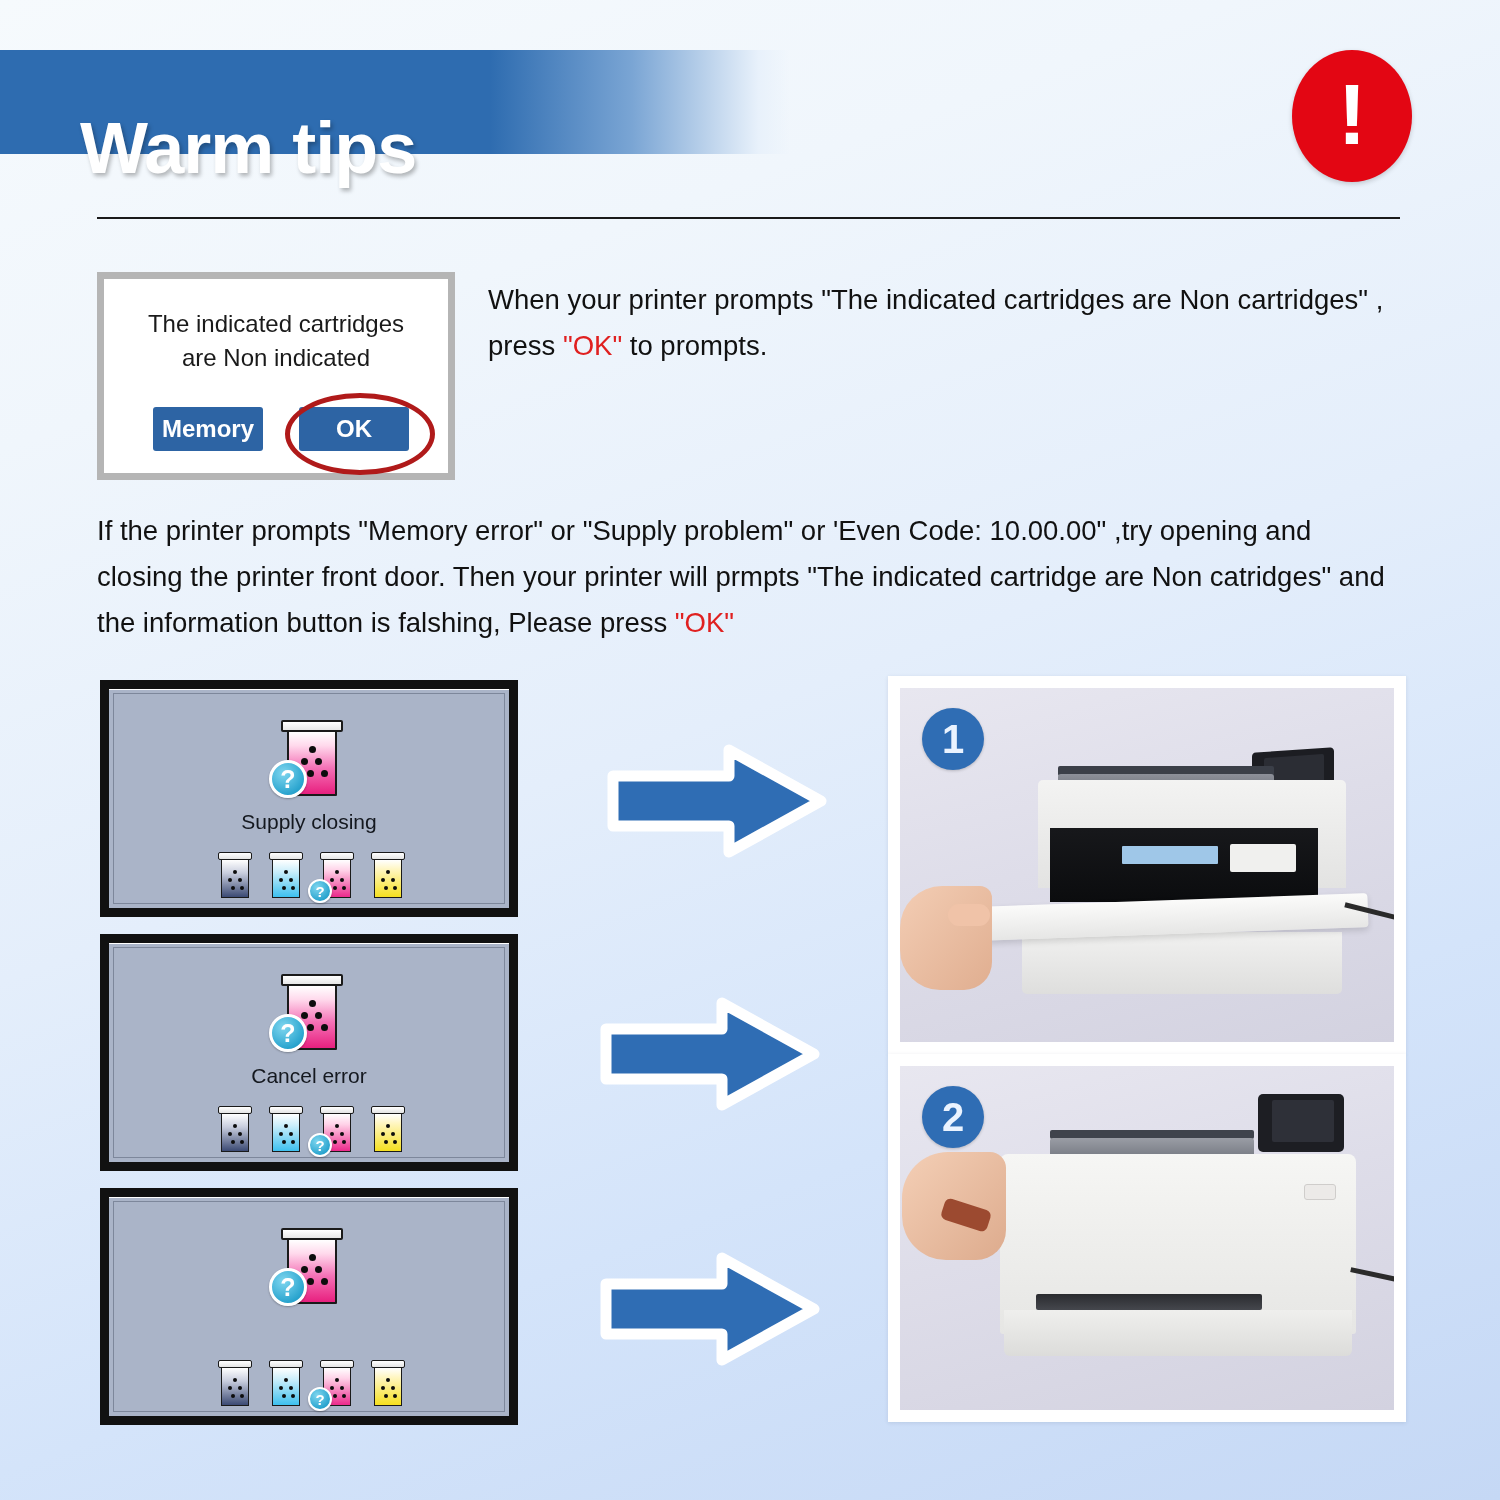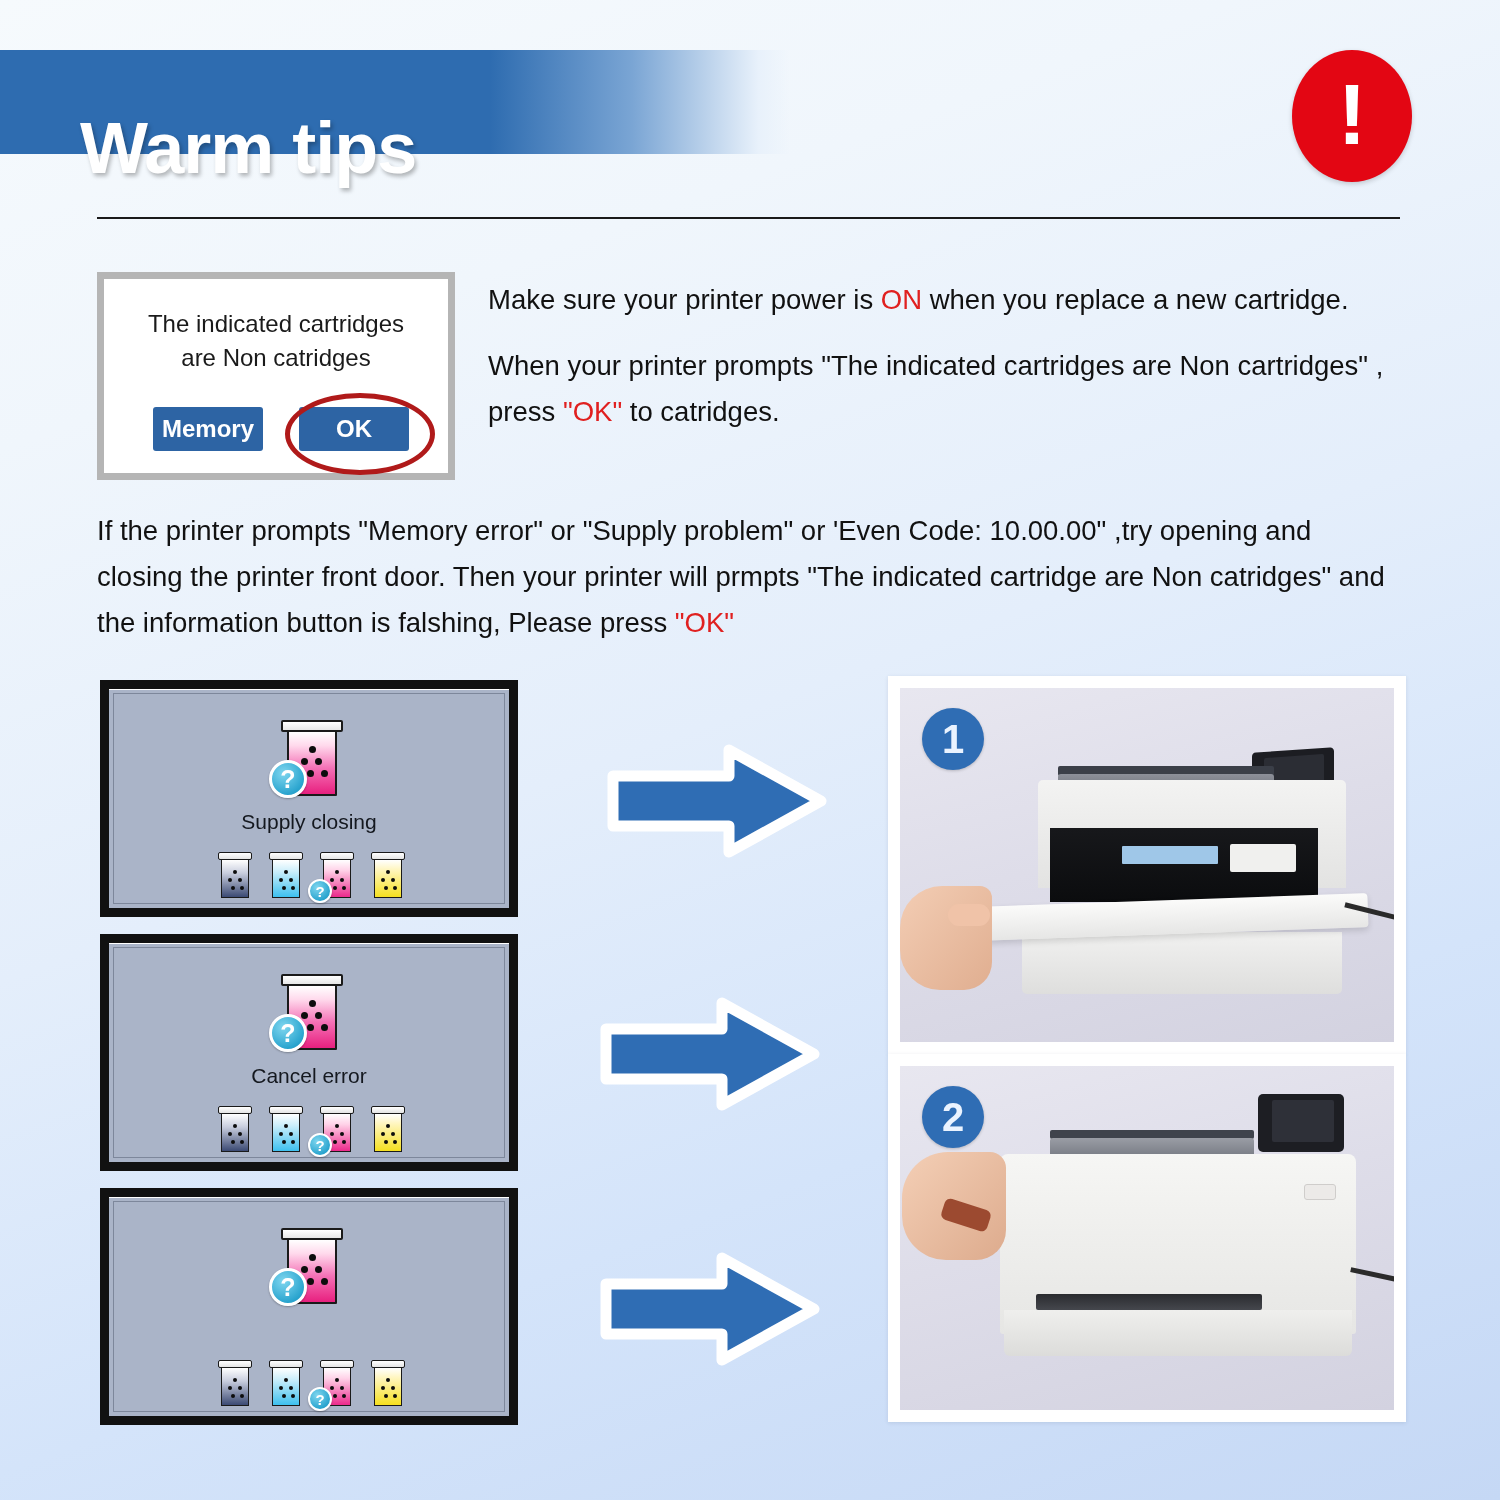--- a/index.html
+++ b/index.html
@@ -194,32 +194,31 @@
 
 <div id="alert-badge">
   <div class="bang">!</div>
 </div>
 
 <div id="divider"></div>
 
 <div id="dialog">
   <div id="dialog-text">
     <div>The indicated cartridges</div>
-    <div>are Non catridges</div>
+    <div>are Non indicated</div>
   </div>
   <div id="dialog-buttons">
     <div id="btn-cancel" class="dlg-btn">Memory</div>
     <div id="btn-ok" class="dlg-btn">OK</div>
     <div id="ok-ellipse"></div>
   </div>
 </div>
 
 <div class="para" id="para-top">
-  <div class="blk"><span>Make sure your printer power is </span><span class="red">ON</span><span> when you replace a new cartridge.</span></div>
-  <div><span>When your printer prompts "The indicated cartridges are Non cartridges" , press </span><span class="red">"OK"</span><span> to catridges.</span></div>
+  <div><span>When your printer prompts "The indicated cartridges are Non cartridges" , press </span><span class="red">"OK"</span><span> to prompts.</span></div>
 </div>
 
 <div class="para" id="para-mid"><span>If the printer prompts "Memory error" or "Supply problem" or 'Even Code: 10.00.00" ,try opening and closing the printer front door. Then your printer will prmpts "The indicated cartridge are Non catridges" and the information button is falshing, Please press </span><span class="red">"OK"</span></div>
 
 <div class="lcd" id="lcd-1">
   <div class="lcd-inner">
     <div class="cart-big">
       <div class="cart-body"></div>
       <div class="cart-cap"></div>
       <div class="dot" style="left:28px;top:26px;"></div>

